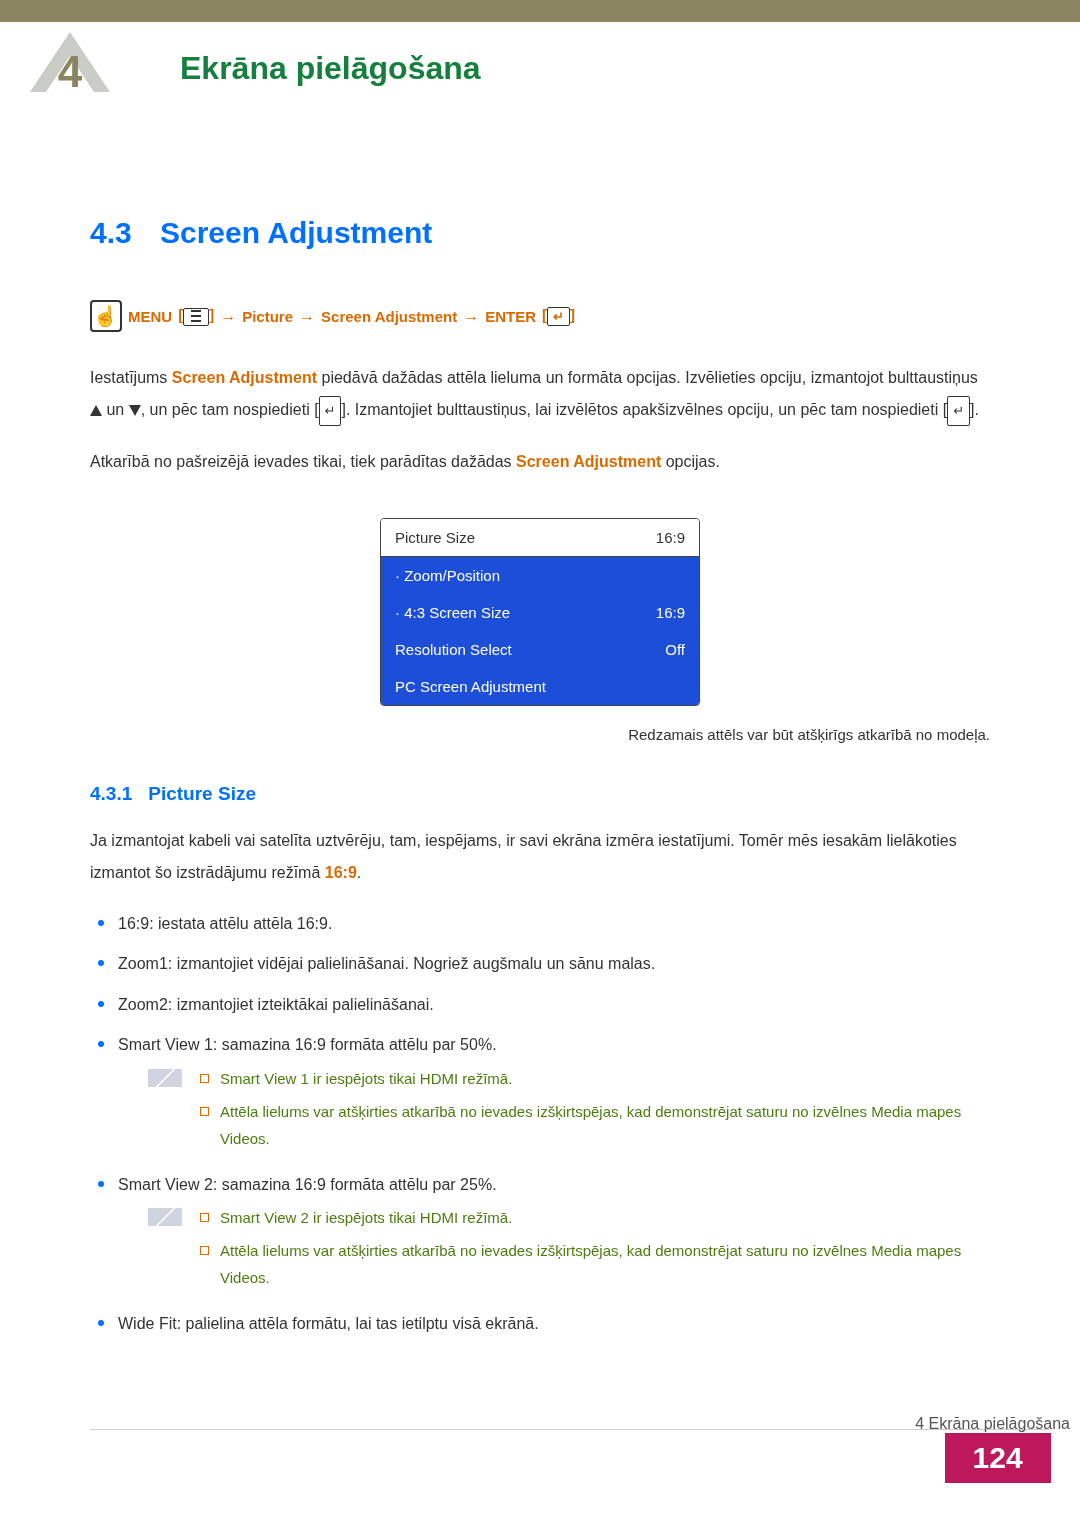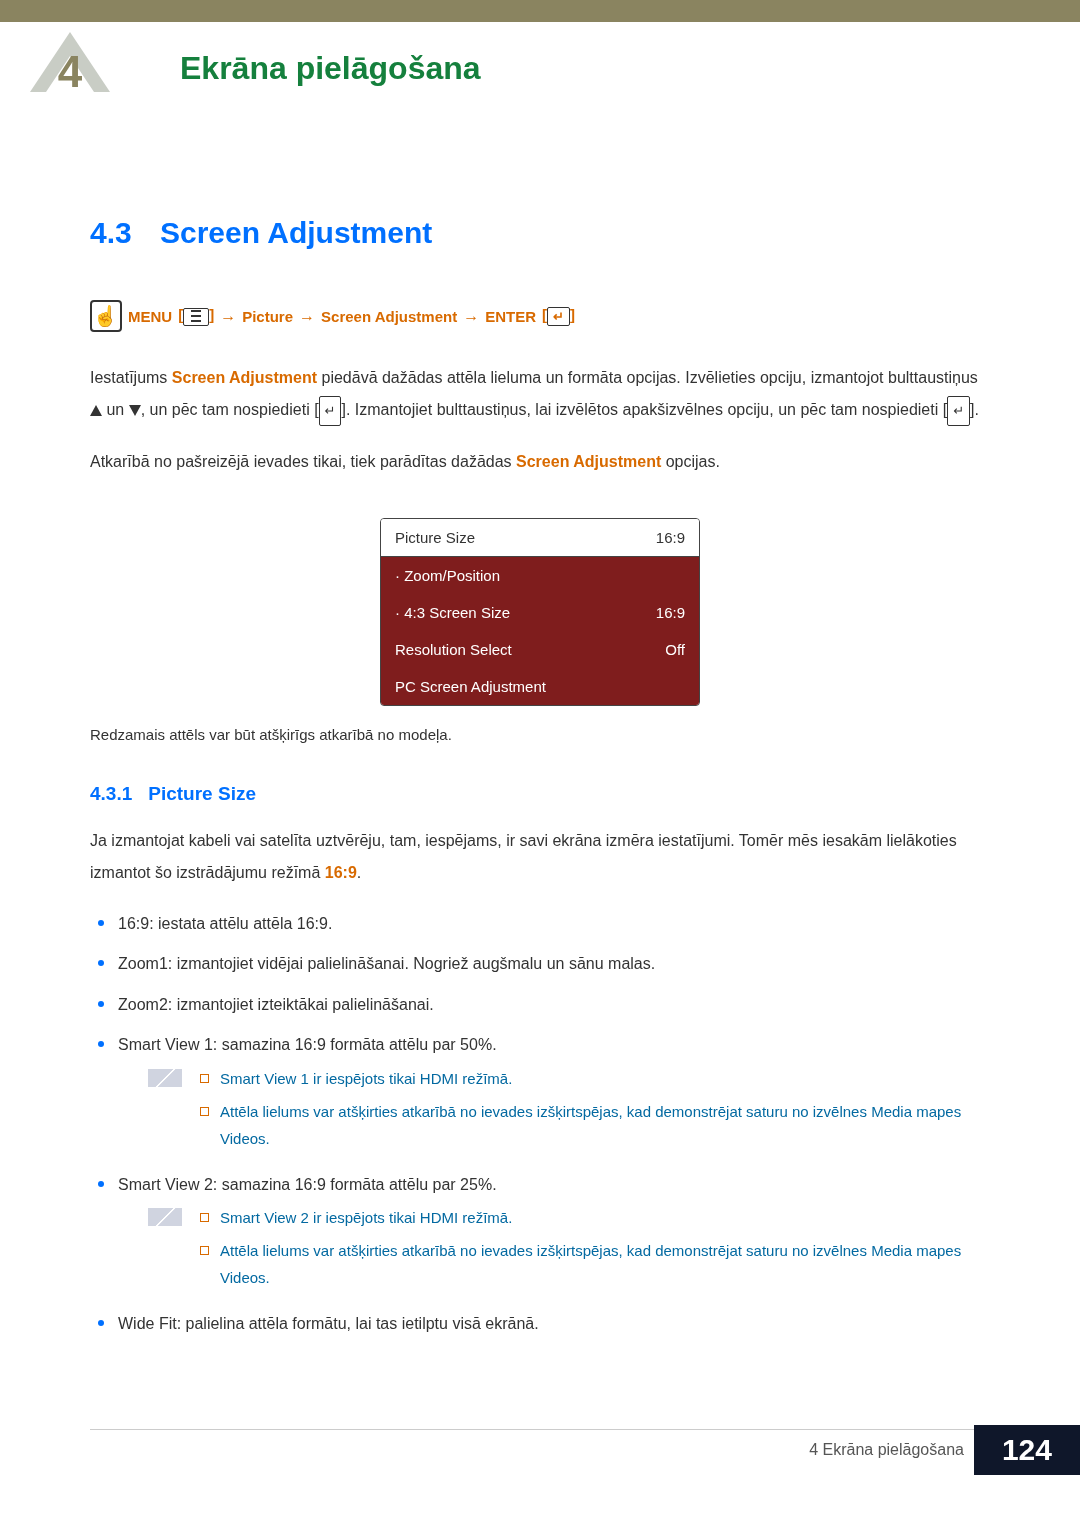--- a/index.html
+++ b/index.html
@@ -26,40 +26,40 @@
 .enter-icon-box { display: inline-block; border: 1.5px solid #333; border-radius: 2px; padding: 1px 5px; vertical-align: middle; font-size: 13px; }
 .arrow-sep { color: #d86a00; font-weight: bold; }
 .para { font-size: 16px; line-height: 2.0; color: #333; margin-bottom: 20px; }
 .para .bold-orange { color: #d86a00; font-weight: bold; }
 .triangle-up, .triangle-down { display: inline-block; width: 0; height: 0; vertical-align: middle; }
 .triangle-up { border-left: 6px solid transparent; border-right: 6px solid transparent; border-bottom: 11px solid #333; }
 .triangle-down { border-left: 6px solid transparent; border-right: 6px solid transparent; border-top: 11px solid #333; }
 .menu-table { margin: 40px auto 20px auto; width: 320px; border: 1.5px solid #444; border-radius: 4px; overflow: hidden; border-collapse: separate; border-spacing: 0; }
 .menu-table tr td { padding: 10px 14px; font-size: 15px; border-bottom: 0; }
 .menu-table tr:first-child td { background: #fff; color: #333; border-bottom: 1px solid #444; }
-.menu-table tr.blue td { background: #7f1d1d; color: #fff; }
+.menu-table tr.blue td { background: #1d4ed8; color: #fff; }
 .menu-table tr.blue.sub td:first-child { padding-left: 14px; }
 .menu-table .val { text-align: right; float: right; }
-.menu-note { text-align: left; font-size: 15px; color: #333; margin: 18px 0 40px 0; }
+.menu-note { text-align: right; font-size: 15px; color: #333; margin: 18px 0 40px 0; }
 .subsection-row { display: flex; align-items: baseline; margin-bottom: 20px; }
 .subsection-num { font-size: 19px; color: #0070ff; font-weight: bold; margin-right: 16px; }
 .subsection-title { font-size: 19px; color: #0070ff; font-weight: bold; }
 ul.bullets { list-style: none; padding-left: 0; margin: 10px 0; }
 ul.bullets > li { position: relative; padding-left: 28px; font-size: 16px; line-height: 1.9; margin-bottom: 10px; color: #333; }
 ul.bullets > li::before { content: ""; position: absolute; left: 8px; top: 11px; width: 6px; height: 6px; background: #0070ff; border-radius: 50%; }
 .note-block { display: flex; align-items: flex-start; margin: 4px 0 12px 30px; }
 .note-icon { width: 34px; height: 18px; background: linear-gradient(135deg, #d0d4e0 0%, #d0d4e0 48%, #fff 50%, #fff 52%, #d0d4e0 54%, #d0d4e0 100%); margin-right: 14px; margin-top: 4px; flex-shrink: 0; }
 ul.sub-bullets { list-style: none; padding-left: 0; }
-ul.sub-bullets > li { position: relative; padding-left: 24px; font-size: 15px; line-height: 1.8; margin-bottom: 6px; color: #0369a1; }
+ul.sub-bullets > li { position: relative; padding-left: 24px; font-size: 15px; line-height: 1.8; margin-bottom: 6px; color: #4d7c0f; }
 ul.sub-bullets > li::before { content: ""; position: absolute; left: 4px; top: 9px; width: 7px; height: 7px; border: 1.5px solid #d86a00; }
 .footer { position: relative; height: 54px; margin-top: 40px; }
 .footer-line { height: 1px; background: #ccc; margin: 0 30px 0 90px; }
-.footer-right { position: absolute; right: 0; bottom: 8px; display: flex; align-items: center; }
+.footer-right { position: absolute; right: 0; bottom: 0; display: flex; align-items: center; flex-direction: column; }
 .footer-label { font-size: 16px; color: #555; margin-right: 10px; }
-.footer-pagebox { background: #0f172a; color: #fff; font-size: 30px; font-weight: bold; padding: 8px 28px; }
+.footer-pagebox { background: #be185d; color: #fff; font-size: 30px; font-weight: bold; padding: 8px 28px; }
 </style>
 </head>
 <body>
 
 <div class="top-bar"></div>
 
 <div class="header-row">
   <div class="chapter-num">
     <svg viewBox="0 0 80 60">
         <polygon points="0,60 40,0 80,60 64,60 40,24 16,60" fill="#c9cdc5"></polygon>

